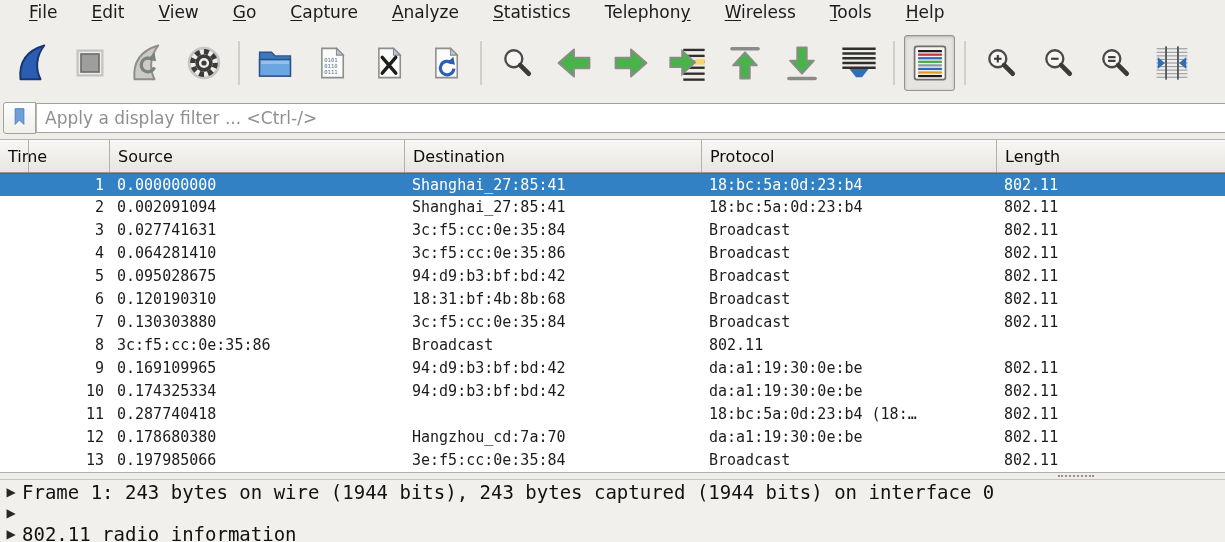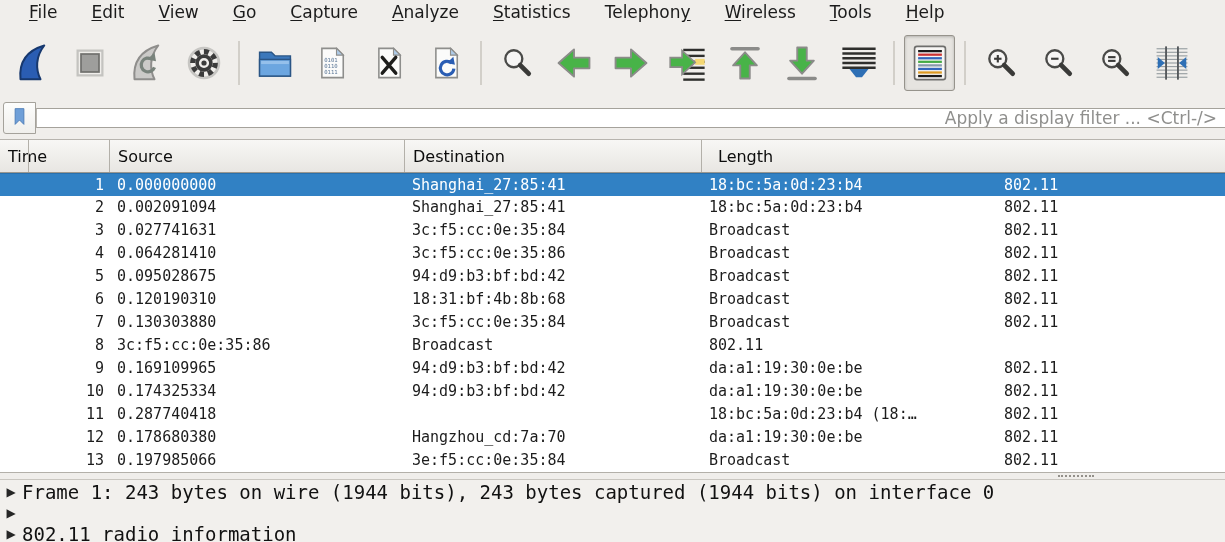--- a/index.html
+++ b/index.html
@@ -18,34 +18,34 @@
   .tb-btn{width:49px;height:54px;display:flex;align-items:center;justify-content:center;
           margin:0 3px;border:1px solid transparent;border-radius:3px;}
   .tb-btn.pressed{background:#e6e4e0;border:1px solid #96938c;box-shadow:inset 0 1px 3px rgba(0,0,0,0.22);}
   .tb-btn span{display:flex;}
   .tb-sep{width:2px;height:44px;background:#d2cfc9;margin:0 6px;flex:none;}
 
   
   .filterbar{height:42px;flex:none;display:flex;align-items:center;padding:0 0 0 3px;background:#f0eeeb;}
   .bookmark-box{width:31px;height:30px;flex:none;border:1px solid #a5a29b;border-radius:3px 0 0 3px;
                 background:linear-gradient(#fdfdfc,#f0efec);display:flex;align-items:center;justify-content:center;}
-  .filter-input{flex:1;height:20px;border:1px solid #a5a29b;border-left:1px solid #b9b6b0;border-right:none;
+  .filter-input{flex:1;height:30px;border:1px solid #a5a29b;border-left:1px solid #b9b6b0;border-right:none;
                 background:#ffffff;font-size:17px;padding:0 8px;outline:none;box-sizing:border-box;
-                font-family:"DejaVu Sans","Liberation Sans",sans-serif;color:#222;text-align:right;}
+                font-family:"DejaVu Sans","Liberation Sans",sans-serif;color:#222;}
   .filter-input::placeholder{color:#8f8f8d;}
 
   
   .grid-cols{display:grid;grid-template-columns:110px 295px 297px 295px 120px auto;}
   .table-header{height:32px;flex:none;background:linear-gradient(#f8f7f5,#e8e6e2);
                 border-top:1px solid #b7b4ae;border-bottom:1px solid #9a978f;
                 font-size:16px;color:#0c0c0c;position:relative;}
   .hcell{display:flex;align-items:center;padding-left:8px;border-right:1px solid #b3b0a9;
          overflow:hidden;white-space:nowrap;}
   .hcell:first-child{padding-left:7px;}
-  .hcell:last-child{border-right:none;margin-left:8px;}
+  .hcell:last-child{border-right:none;}
   .no-subdivider{position:absolute;left:28px;top:0;width:1px;height:100%;background:#b3b0a9;}
 
   .packet-body{height:299px;flex:none;background:#ffffff;overflow:hidden;
                font-family:"DejaVu Sans Mono","Liberation Mono",monospace;font-size:15px;color:#1c1c1c;}
   .prow{height:23px;line-height:23px;}
   .prow.selected{background:var(--sel-bg,#3181c4);color:var(--sel-fg,#ffffff);
                  border-top:1px solid #2a71ad;box-sizing:border-box;}
   .pcell{overflow:hidden;white-space:nowrap;}
   .pcell.c0{text-align:right;padding-right:6px;}
   .pcell.c1,.pcell.c2,.pcell.c3,.pcell.c4,.pcell.c5{padding-left:7px;}
@@ -312,20 +312,21 @@
       </span>
     </div>
     <input class="filter-input" type="text" placeholder="Apply a display filter ... &lt;Ctrl-/&gt;" style="">
   </div>
 
   <div class="table-header grid-cols">
     <div class="no-subdivider"></div>
       <div class="hcell">Time</div>
       <div class="hcell">Source</div>
       <div class="hcell">Destination</div>
+      <div class="hcell">Protocol</div>
       <div class="hcell">Length</div>
     </div>
 
   <div class="packet-body">
       <div class="prow grid-cols selected">
         <div class="pcell c0">1</div>
         <div class="pcell c1">0.000000000</div>
         <div class="pcell c2">Shanghai_27:85:41</div>
         <div class="pcell c3">18:bc:5a:0d:23:b4</div>
         <div class="pcell c4">802.11</div>

